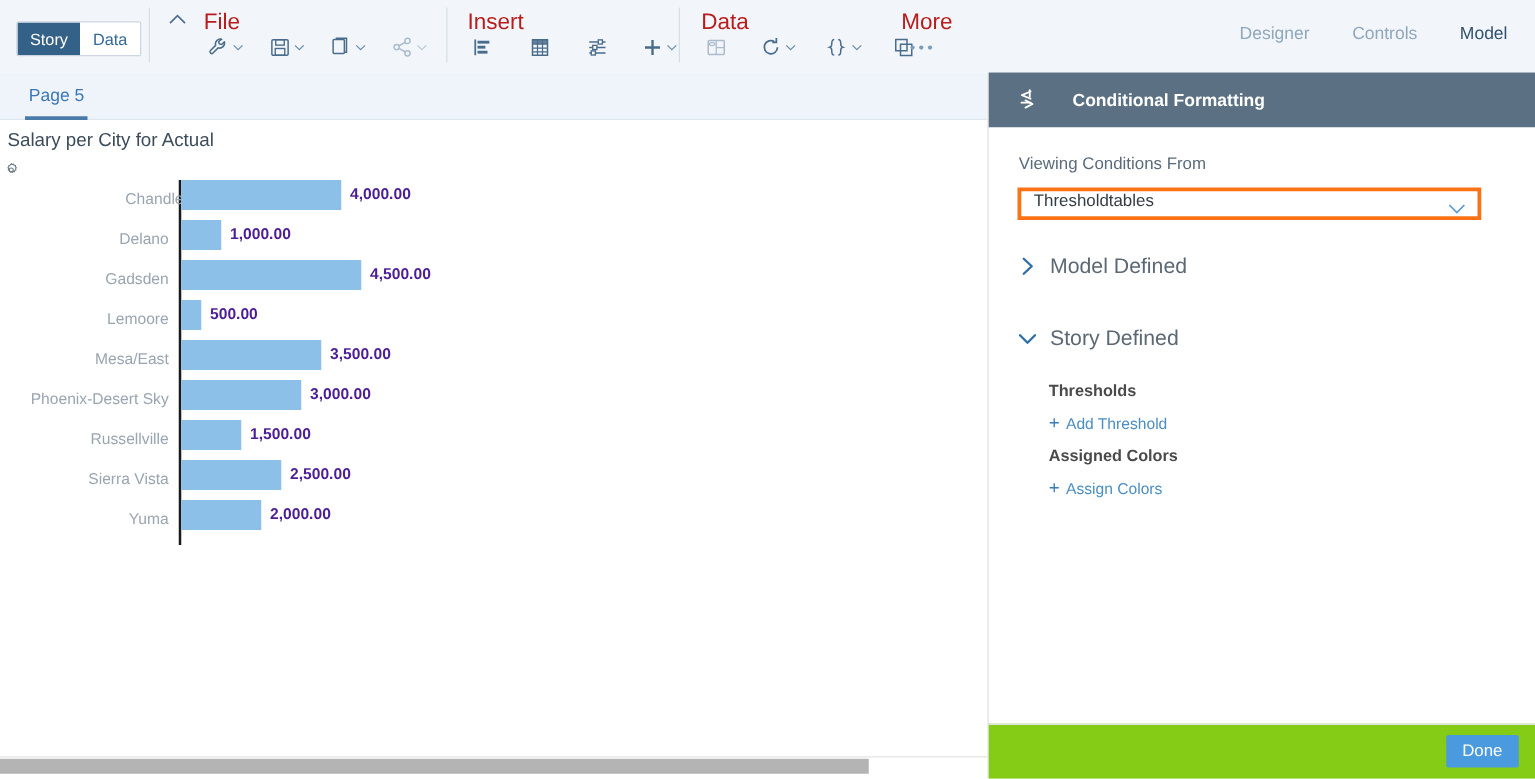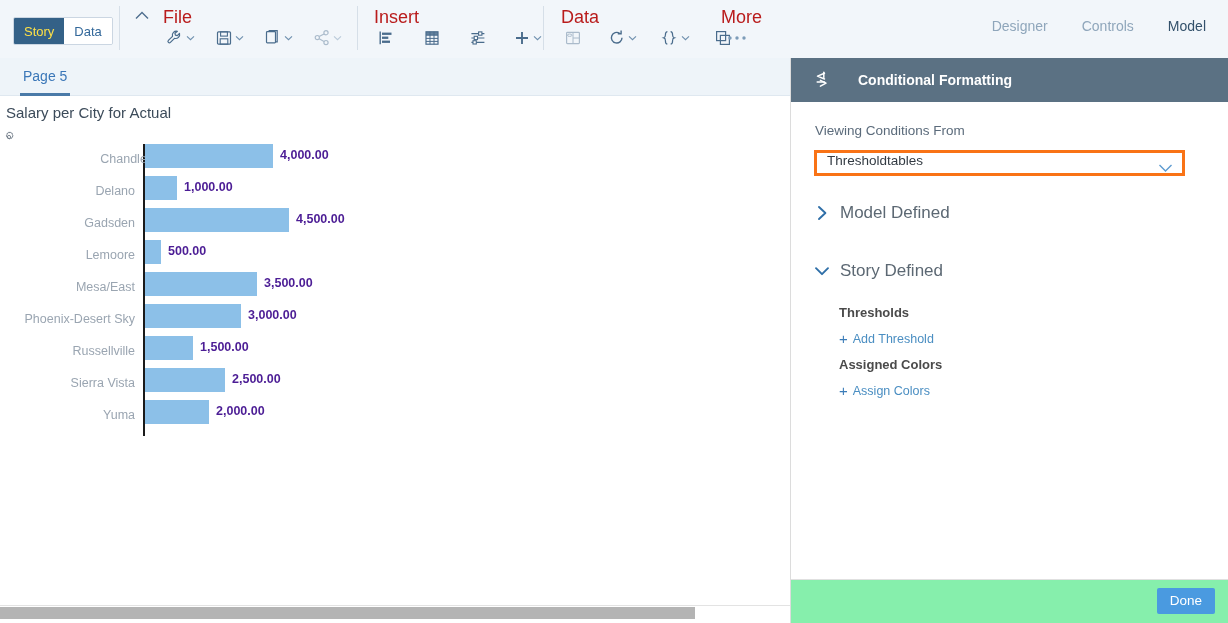--- a/index.html
+++ b/index.html
@@ -27,21 +27,21 @@
     position: absolute; left: 13px; top: 17px;
     display: flex; height: 26px;
     border: 1px solid #cbd6e2;
     border-radius: 2px; overflow: hidden;
   }
   .mode-toggle .seg {
     display: flex; align-items: center; justify-content: center;
     font-size: 13px; padding: 0 10px; height: 100%;
     box-sizing: border-box; cursor: default;
   }
-  .seg.active { background: #346187; color: #fde047; font-weight: 400; }
+  .seg.active { background: #346187; color: #ffffff; font-weight: 400; }
   .seg.inactive { background: #ffffff; color: #33689a; }
 
   .tb-sep {
     position: absolute; top: 6px; width: 1px; height: 44px;
     background: #d6dfe8;
   }
   .tb-group { position: absolute; top: 0; }
   .tb-group .grp-label {
     font-size: 18px; color: #b91c1c; font-weight: 400;
     position: absolute; top: 7px; white-space: nowrap;
@@ -215,21 +215,21 @@
     display: flex; align-items: center;
   }
   .link-row .plus {
     color: #3b7cb8; font-size: 15px; line-height: 1; margin-right: 5px;
   }
   .link-row .lk { font-size: 12.5px; color: #4a8ec2; }
 
   .panel-footer {
     position: absolute; left: 0; bottom: 0;
     width: 438px; height: 44px;
-    background: #86efac;
+    background: #84cc16;
     border-top: 1px solid #e0e0e0;
     box-sizing: border-box;
   }
   .done-btn {
     position: absolute; right: 14px; top: 8px;
     background: #4a9ae0;
     color: #ffffff;
     font-size: 13.5px;
     padding: 5px 13px 6px 13px;
     border: none;

